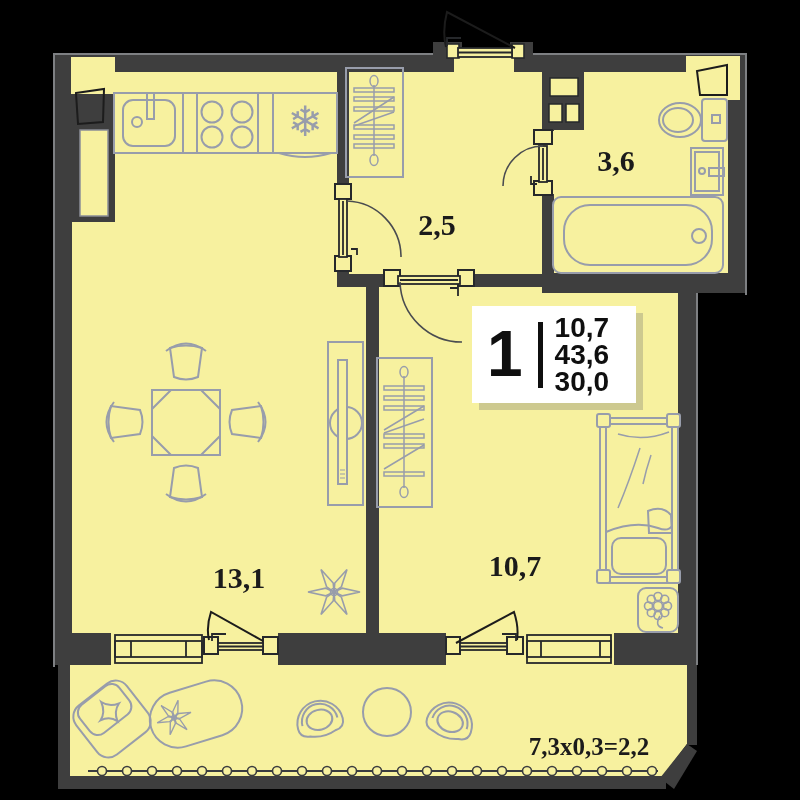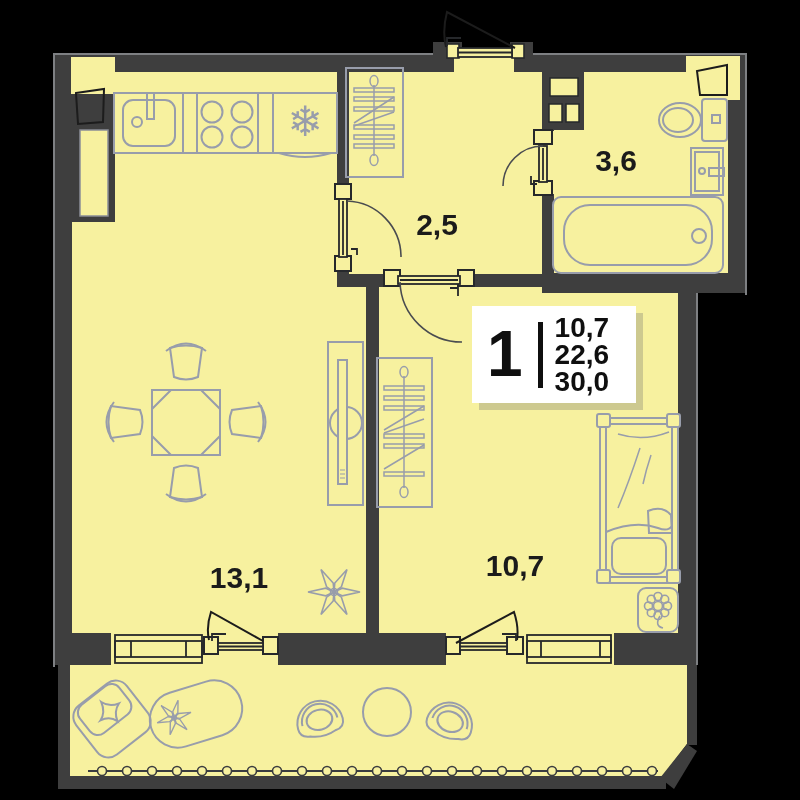--- a/index.html
+++ b/index.html
@@ -1,20 +1,20 @@
 <!DOCTYPE html>
 <html><head>
 <meta charset="utf-8">
 <style>
   html,body{margin:0;padding:0;background:#000;}
   #stage{position:relative;width:800px;height:800px;background:#000;overflow:hidden;
          font-family:"Liberation Sans","DejaVu Sans",sans-serif;}
   #plan-svg{position:absolute;left:0;top:0;}
   .lbl{position:absolute;transform:translate(-50%,-50%);font-weight:800;color:#1b1b1b;
-       font-size:30px;letter-spacing:0px;white-space:nowrap;}
+       font-size:30px;letter-spacing:0px;white-space:nowrap;font-family:Liberation Serif, serif;}
   .lbl-balcony{font-size:25px;}
   .card{position:absolute;left:472px;top:306px;width:164px;height:97px;background:#fff;
         box-shadow:7px 7px 0 #CDC98F;display:flex;align-items:center;}
   .card .one{font-size:64px;font-weight:800;line-height:0.85;color:#0f0f0f;margin-left:15px;}
   .card .bar{width:5px;height:66px;background:#0f0f0f;margin-left:15px;margin-right:12px;}
   .card .vals{font-size:28px;font-weight:800;line-height:27px;color:#0f0f0f;}
 </style>
 </head>
 <body>
 
@@ -335,24 +335,25 @@
             <circle cx="652" cy="771" r="4.5"></circle>
       </g>
     </g>
   </g>
 </svg>
 
 <div class="lbl" style="left:239px;top:578px">13,1</div>
 <div class="lbl" style="left:437px;top:225px">2,5</div>
 <div class="lbl" style="left:616px;top:161px">3,6</div>
 <div class="lbl" style="left:515px;top:566px">10,7</div>
+<div class="lbl lbl-balcony" style="left:589px;top:747px">7,3x0,3=2,2</div>
 
 <div class="card">
   <div class="one">1</div>
   <div class="bar"></div>
   <div class="vals">
     <div>10,7</div>
-    <div>22,6</div>
+    <div>43,6</div>
     <div>30,0</div>
   </div>
 </div>
 
 </div>
 
 </body></html>

